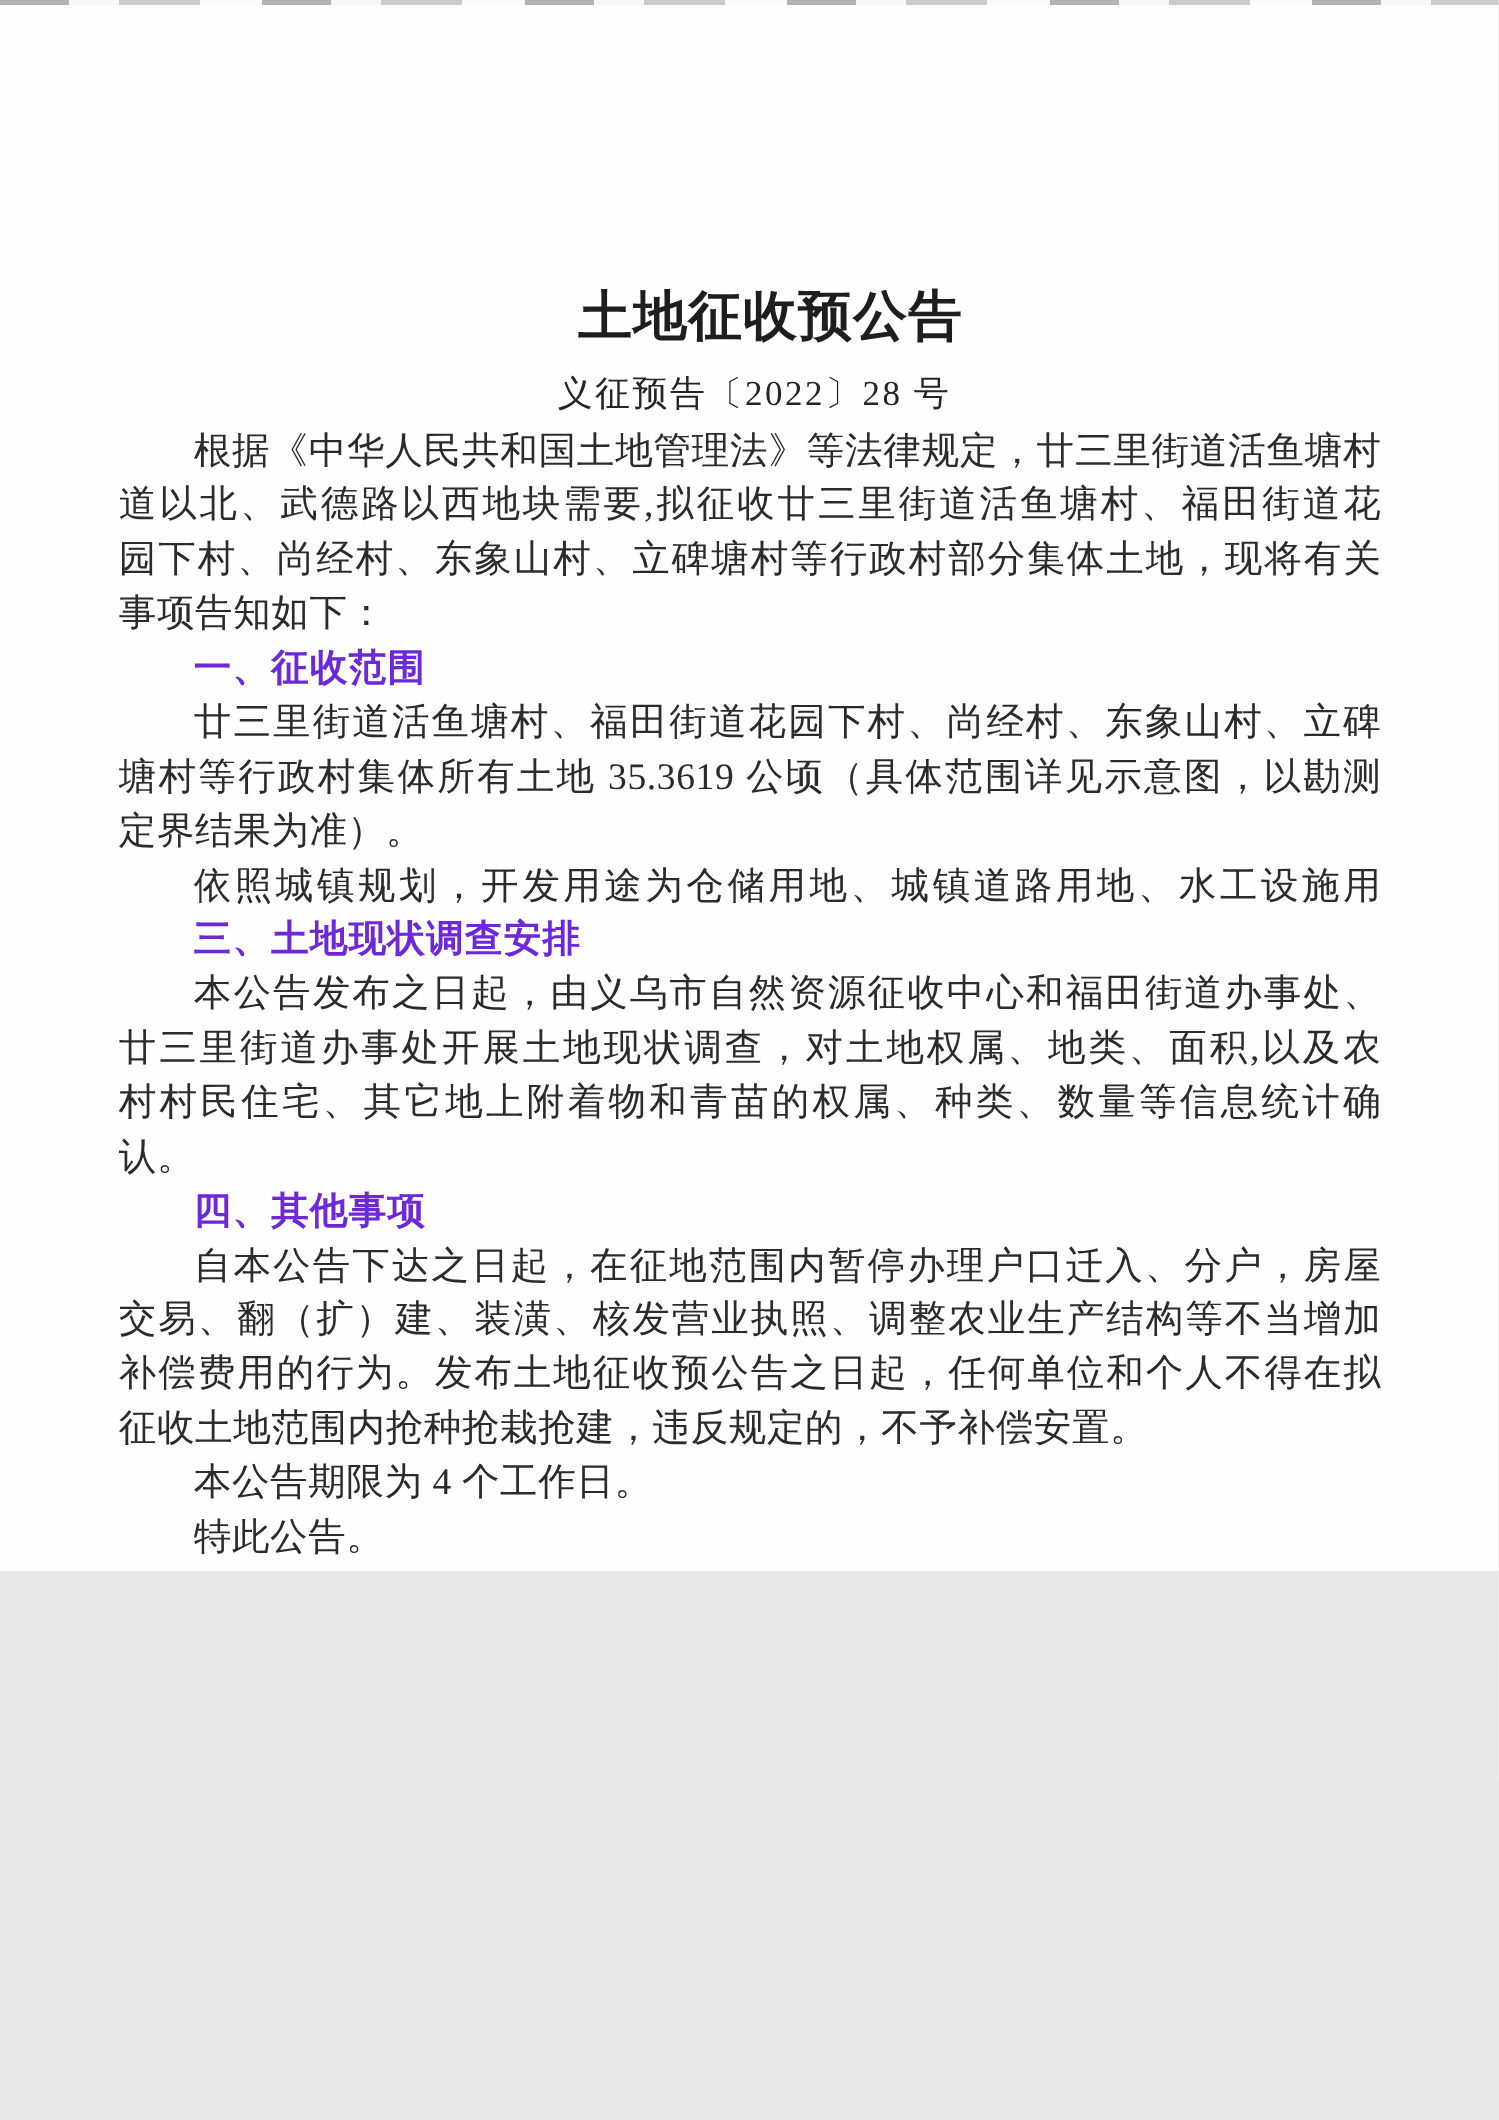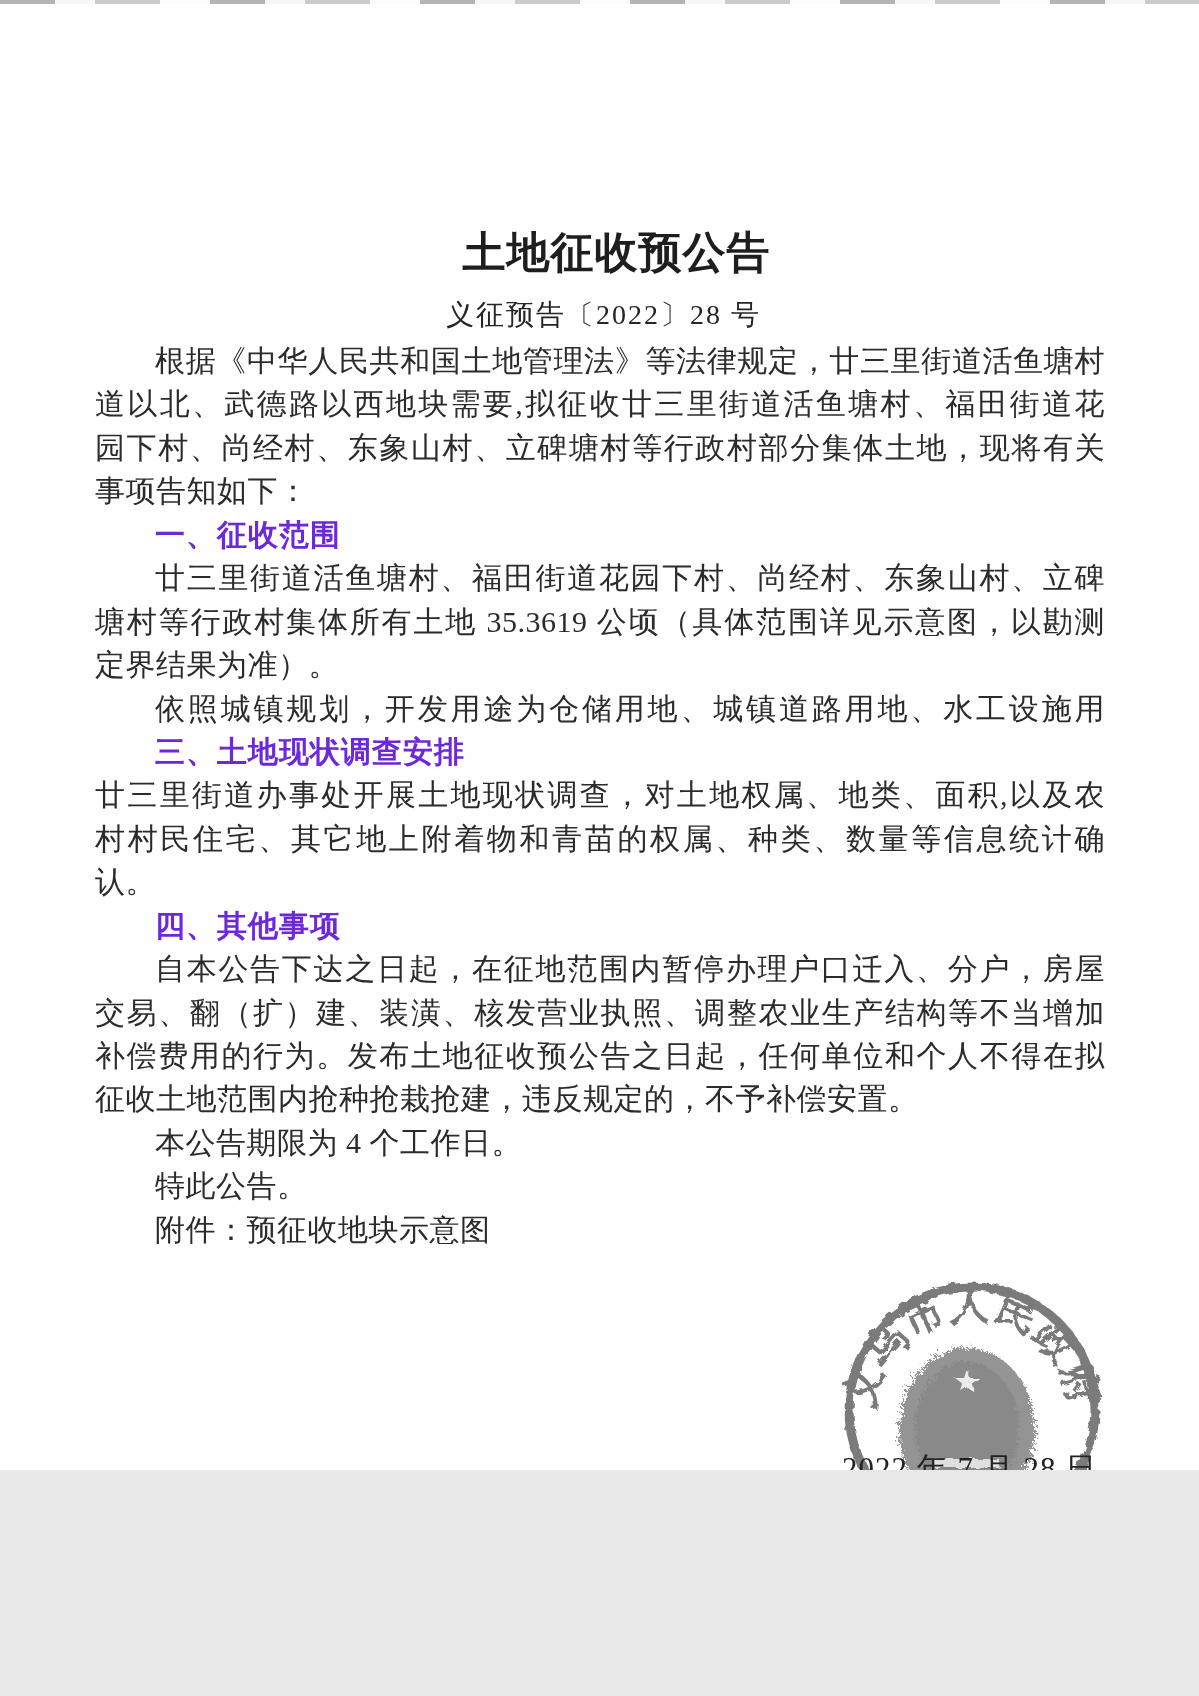--- a/index.html
+++ b/index.html
@@ -1,20 +1,20 @@
 <!DOCTYPE html>
 <html><head>
 <meta charset="utf-8">
 <style>
   * { margin: 0; padding: 0; box-sizing: border-box; }
   html, body { background: #e8e8e8; }
   .page {
     position: relative;
     width: 1199px;
-    height: 1470px;
+    height: 1257px;
     margin: 0 auto;
     background: #fefefe;
     overflow: hidden;
     font-family: "Liberation Serif", "DejaVu Serif", serif;
     color: #2b2b2b;
   }
   .scan-edge-top {
     position: absolute;
     left: 0; top: 0;
     width: 100%; height: 4px;
@@ -119,20 +119,21 @@
       <div class="line indent full">根据《中华人民共和国土地管理法》等法律规定，廿三里街道活鱼塘村</div>
       <div class="line full">道以北、武德路以西地块需要,拟征收廿三里街道活鱼塘村、福田街道花</div>
       <div class="line full">园下村、尚经村、东象山村、立碑塘村等行政村部分集体土地，现将有关</div>
       <div class="line">事项告知如下：</div>
       <div class="line indent bold">一、征收范围</div>
       <div class="line indent full">廿三里街道活鱼塘村、福田街道花园下村、尚经村、东象山村、立碑</div>
       <div class="line full">塘村等行政村集体所有土地 35.3619 公顷（具体范围详见示意图，以勘测</div>
       <div class="line">定界结果为准）。</div>
       <div class="line indent full">依照城镇规划，开发用途为仓储用地、城镇道路用地、水工设施用</div>
       <div class="line indent bold">三、土地现状调查安排</div>
+      <div class="line indent full">本公告发布之日起，由义乌市自然资源征收中心和福田街道办事处、</div>
       <div class="line full">廿三里街道办事处开展土地现状调查，对土地权属、地类、面积,以及农</div>
       <div class="line full">村村民住宅、其它地上附着物和青苗的权属、种类、数量等信息统计确</div>
       <div class="line">认。</div>
       <div class="line indent bold">四、其他事项</div>
       <div class="line indent full">自本公告下达之日起，在征地范围内暂停办理户口迁入、分户，房屋</div>
       <div class="line full">交易、翻（扩）建、装潢、核发营业执照、调整农业生产结构等不当增加</div>
       <div class="line full">补偿费用的行为。发布土地征收预公告之日起，任何单位和个人不得在拟</div>
       <div class="line">征收土地范围内抢种抢栽抢建，违反规定的，不予补偿安置。</div>
       <div class="line indent">本公告期限为 4 个工作日。</div>
       <div class="line indent">特此公告。</div>

